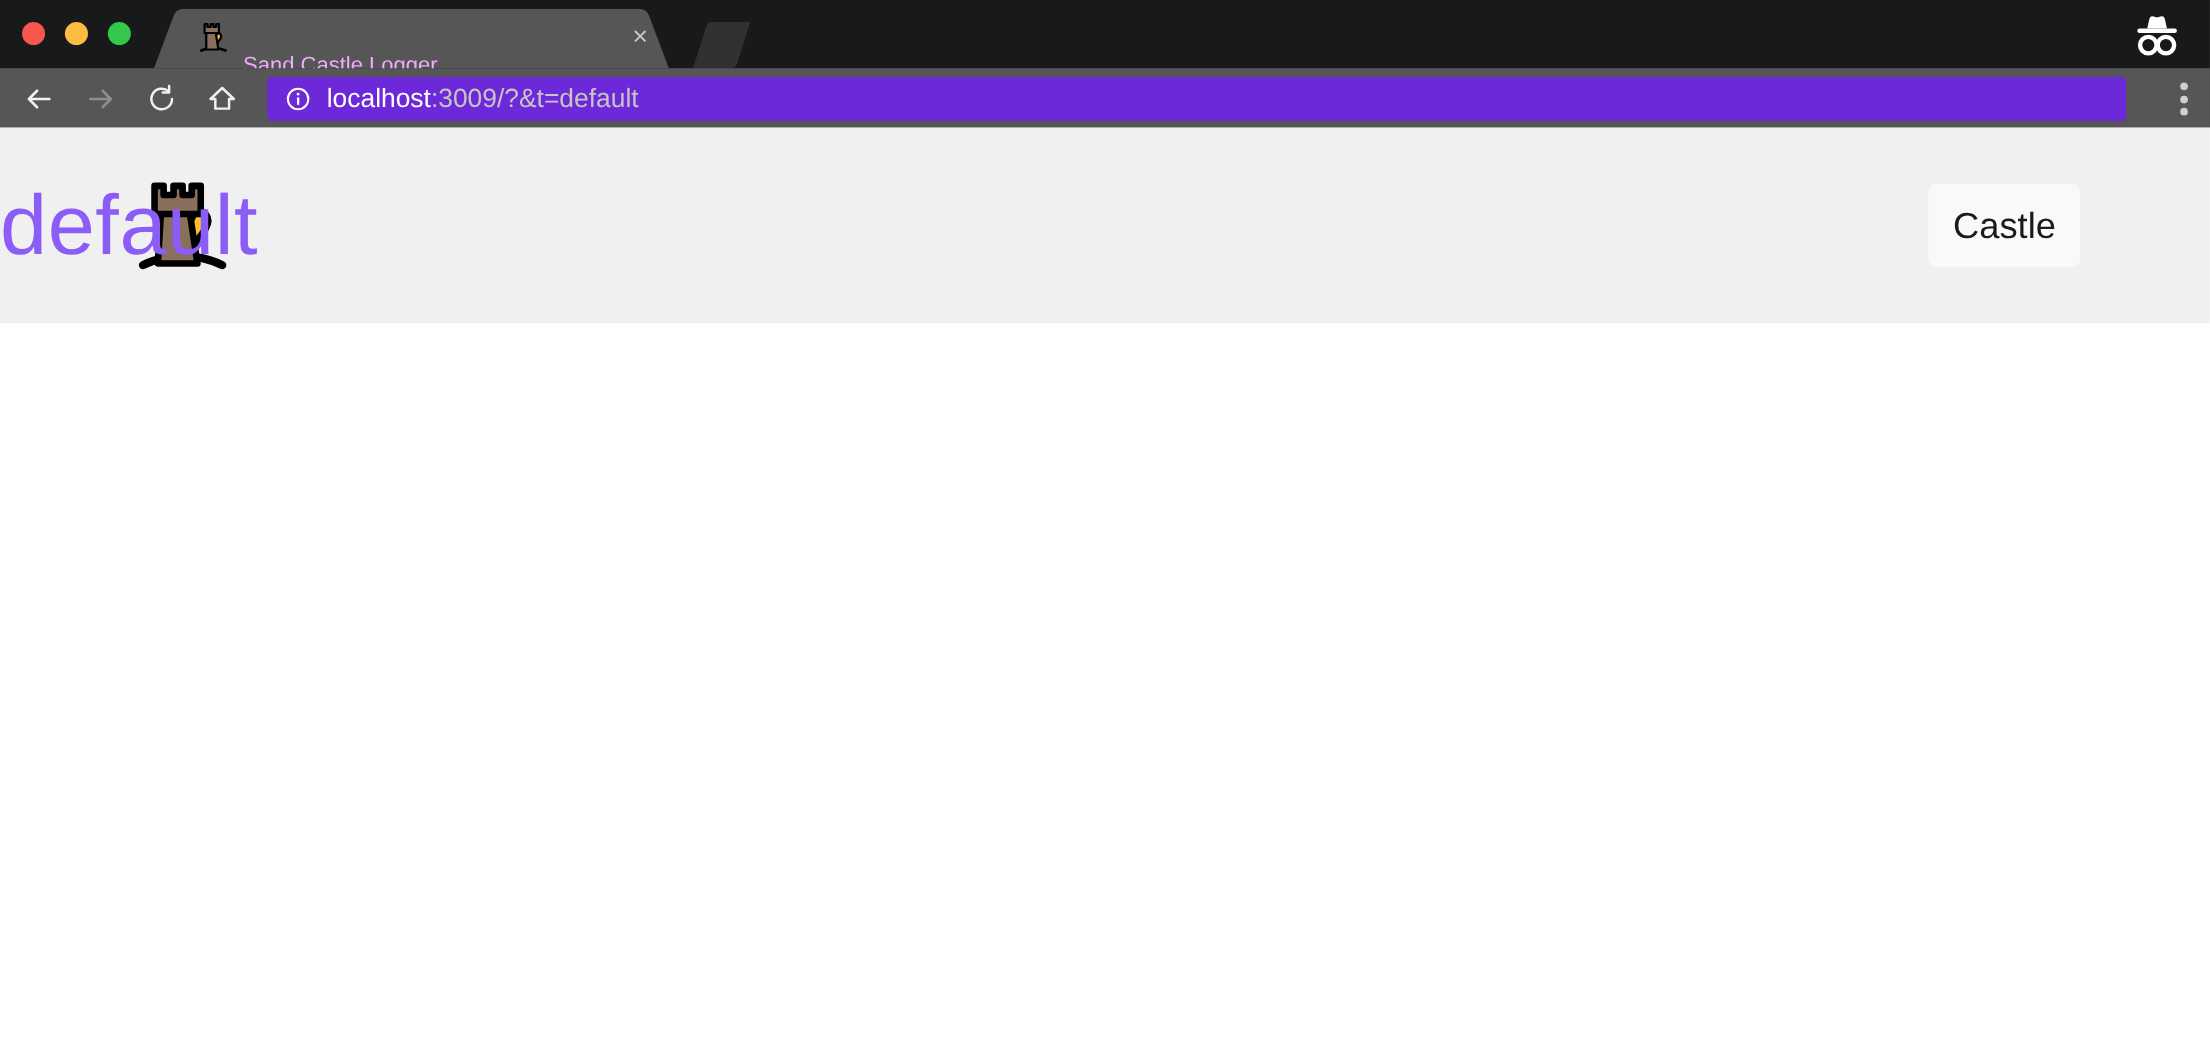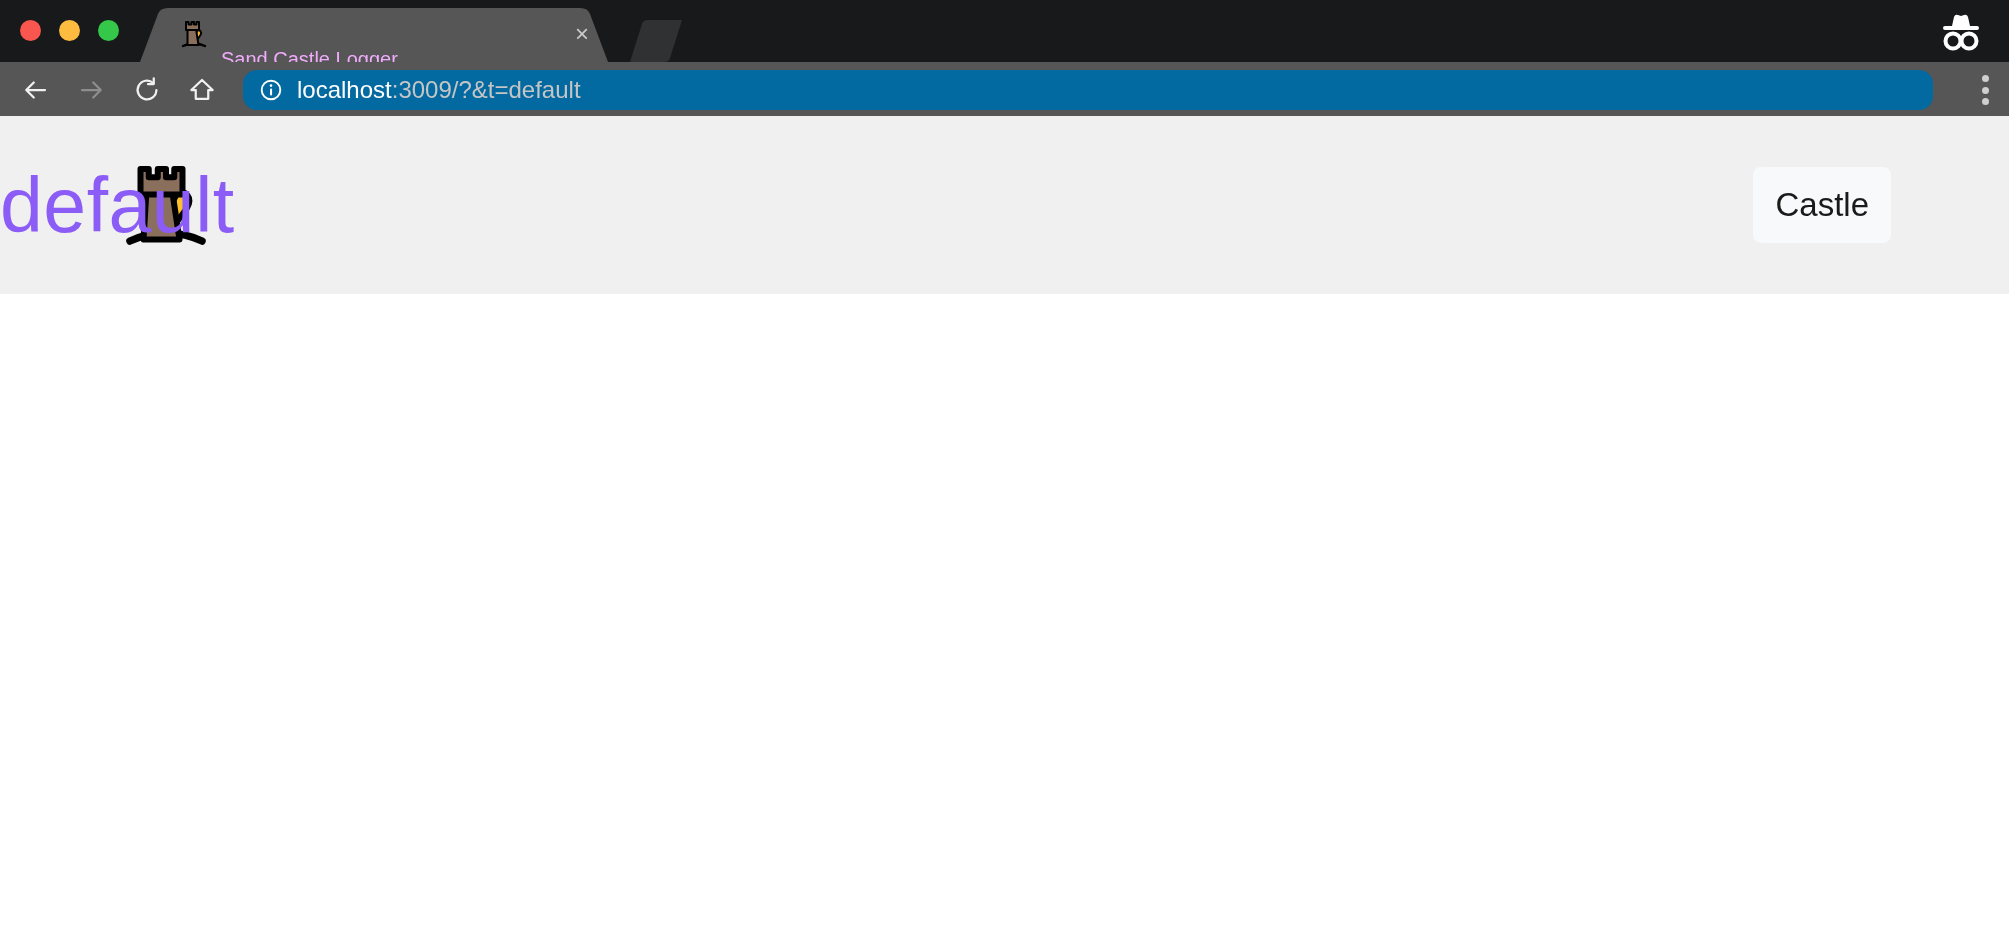--- a/index.html
+++ b/index.html
@@ -145,22 +145,22 @@
   .nav-forward { left: 72px; }
   .nav-reload  { left: 127px; }
   .nav-home    { left: 182px; }
 
   .omnibox {
     position: absolute;
     top: 8px;
     left: 243px;
     width: 1690px;
     height: 40px;
-    background: #0369a1;
-    border-radius: 14px;
+    background: #6d28d9;
+    border-radius: 4px;
     display: flex;
     align-items: center;
   }
   .omni-info {
     margin-left: 16px;
     width: 24px;
     height: 24px;
     flex: 0 0 24px;
   }
   .omni-info svg { display: block; }

